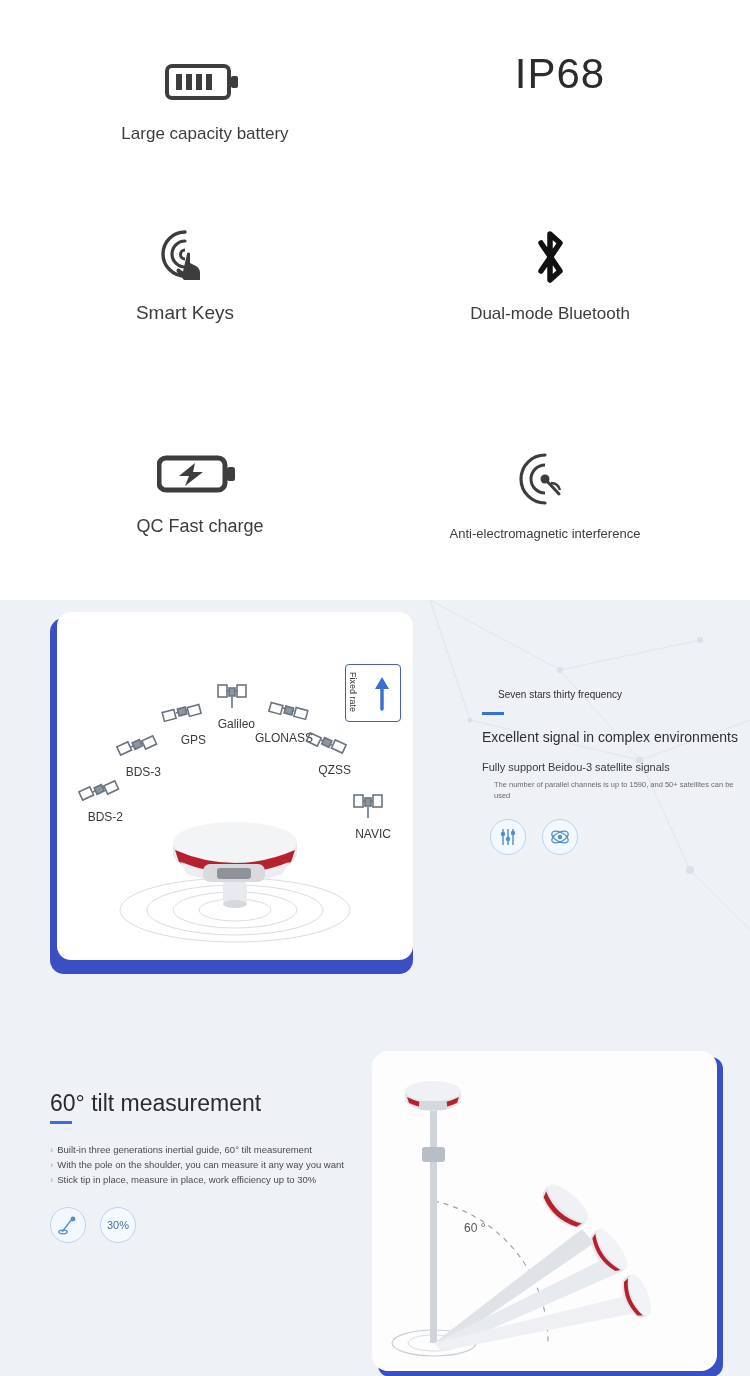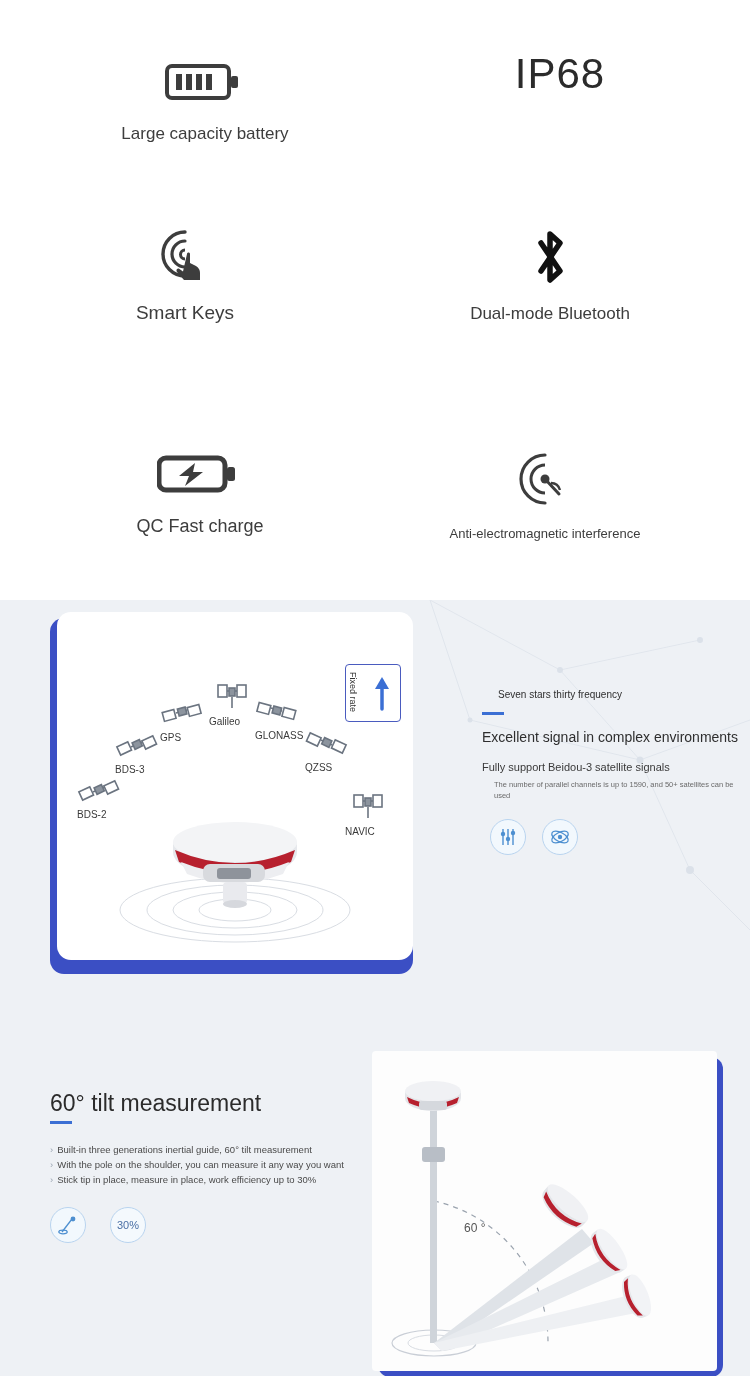--- a/index.html
+++ b/index.html
@@ -102,22 +102,22 @@
     width: 16px;
     height: 52px;
     font-size: 9px;
     color: #333;
     writing-mode: vertical-rl;
     text-align: center;
     line-height: 16px;
   }
   .sat-item {
     position: absolute;
-    text-align: left;
-    font-size: 10px;
+    text-align: right;
+    font-size: 12px;
     color: #3a3a3a;
     white-space: nowrap;
   }
   .sat-right {
     position: absolute;
     left: 482px;
     top: 85px;
     width: 260px;
   }
   .sat-title {
@@ -195,21 +195,21 @@
     white-space: nowrap;
   }
   .tilt-bullet::before {
     content: "›";
     color: #9aa4b2;
     margin-right: 4px;
   }
   .tilt-pills {
     display: flex;
     align-items: center;
-    gap: 24px;
+    gap: 14px;
     margin-top: 20px;
   }
   .pct {
     width: 34px;
     height: 34px;
     border-radius: 50%;
     border: 1px solid #b9d4ef;
     background: #f4f9fd;
     display: flex;
     align-items: center;
@@ -226,21 +226,21 @@
     background: #3b4fc4;
     border-radius: 12px;
   }
   .tilt-card-white {
     position: absolute;
     left: 372px;
     top: 26px;
     width: 345px;
     height: 320px;
     background: #fdfdfd;
-    border-radius: 4px;
+    border-radius: 16px;
     overflow: hidden;
   }
 </style>
 </head>
 <body>
 
 <div class="features">
 
   <div class="feat feat-battery">
     <span class="icon">

